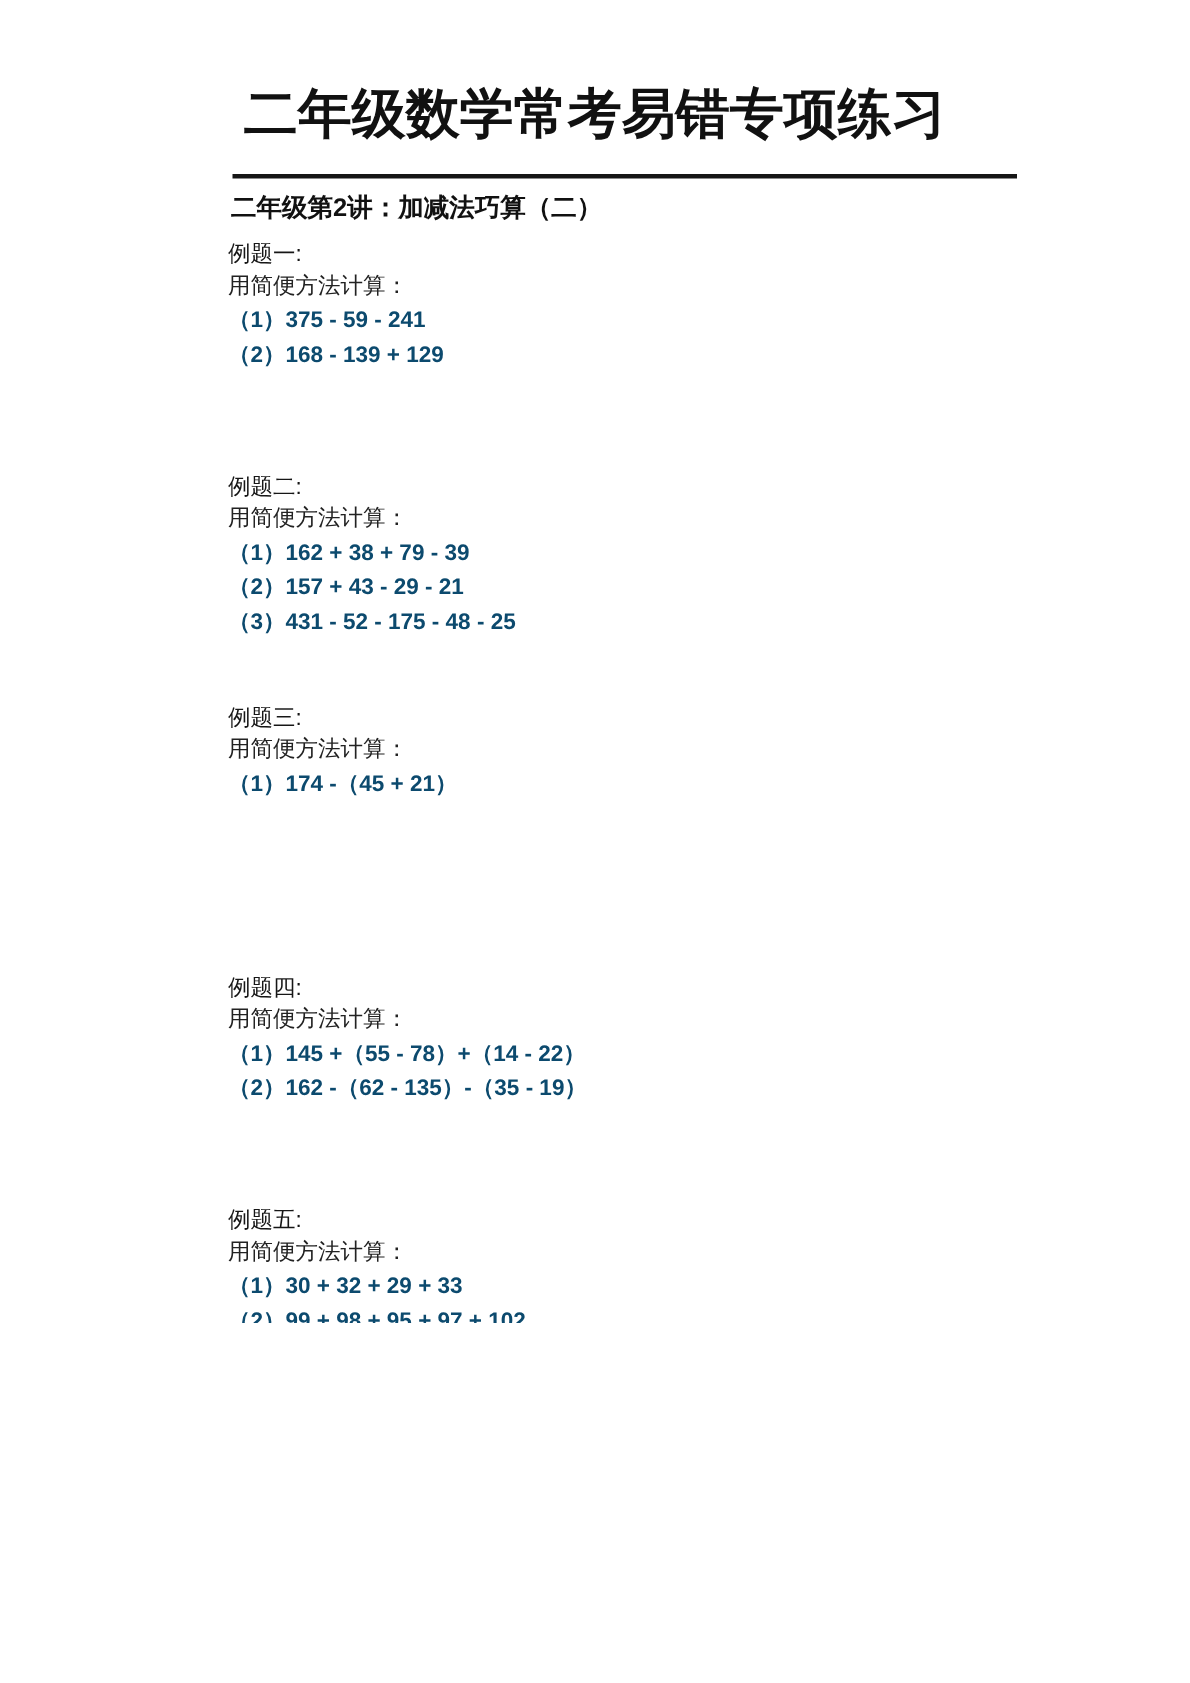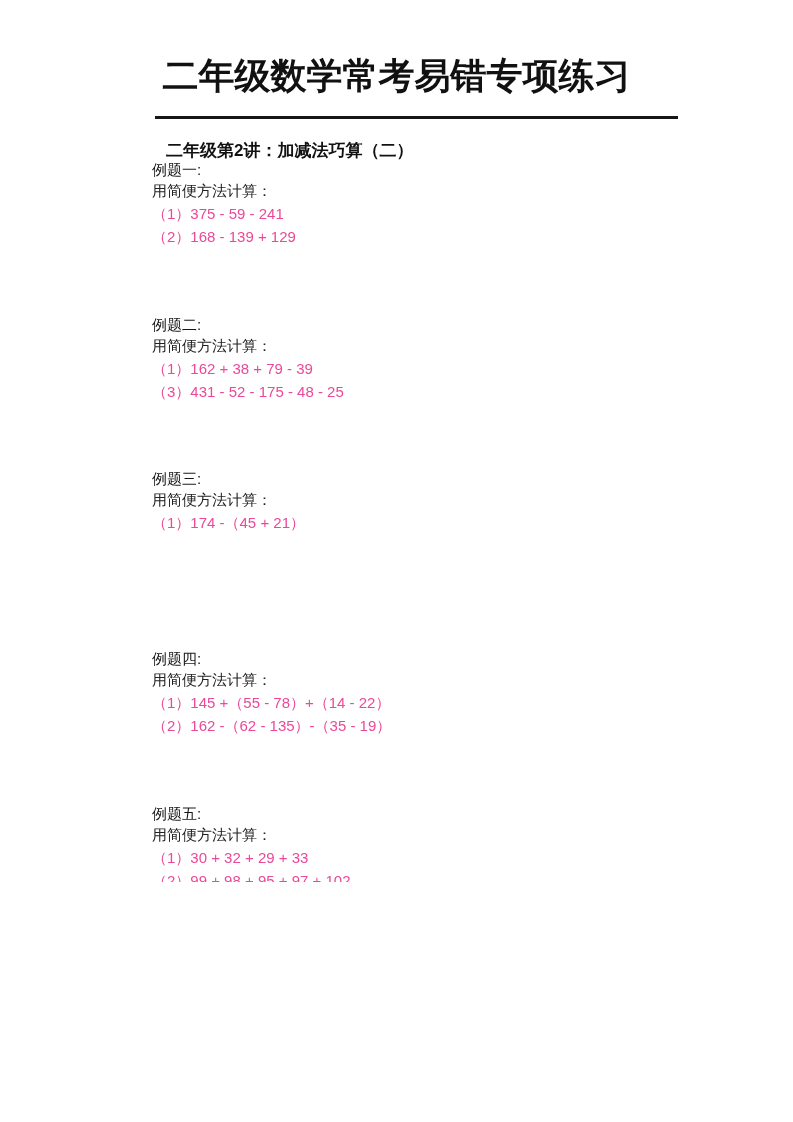--- a/index.html
+++ b/index.html
@@ -34,21 +34,21 @@
     top: 116px;
     left: 155px;
     width: 523px;
     height: 3px;
     background: #161616;
   }
   .subtitle {
     position: absolute;
     top: 128px;
     left: 154px;
-    margin: 12px;
+    margin: 0;
     font-size: 17px;
     font-weight: bold;
     line-height: 22px;
     color: #111111;
   }
   .example {
     position: absolute;
     left: 152px;
     width: 560px;
   }
@@ -64,21 +64,22 @@
     color: #161616;
   }
   .ex-intro {
     font-size: 15px;
     line-height: 22px;
     color: #222222;
   }
   .ex-problem {
     font-size: 15px;
     line-height: 23px;
-    color: #ec4899;
+    color: #0c4a6e;
+    font-weight: bold;
   }
   .footer {
     position: absolute;
     top: 1078px;
     left: 0;
     width: 793px;
     text-align: center;
     font-size: 16px;
     line-height: 22px;
     color: #1a1a1a;
@@ -99,20 +100,21 @@
     <div class="ex-heading">例题一:</div>
     <div class="ex-intro">用简便方法计算：</div>
     <div class="ex-problem">（1）375 - 59 - 241</div>
     <div class="ex-problem">（2）168 - 139 + 129</div>
   </section>
 
   <section class="example ex2">
     <div class="ex-heading">例题二:</div>
     <div class="ex-intro">用简便方法计算：</div>
     <div class="ex-problem">（1）162 + 38 + 79 - 39</div>
+    <div class="ex-problem">（2）157 + 43 - 29 - 21</div>
     <div class="ex-problem">（3）431 - 52 - 175 - 48 - 25</div>
   </section>
 
   <section class="example ex3">
     <div class="ex-heading">例题三:</div>
     <div class="ex-intro">用简便方法计算：</div>
     <div class="ex-problem">（1）174 -（45 + 21）</div>
   </section>
 
   <section class="example ex4">

